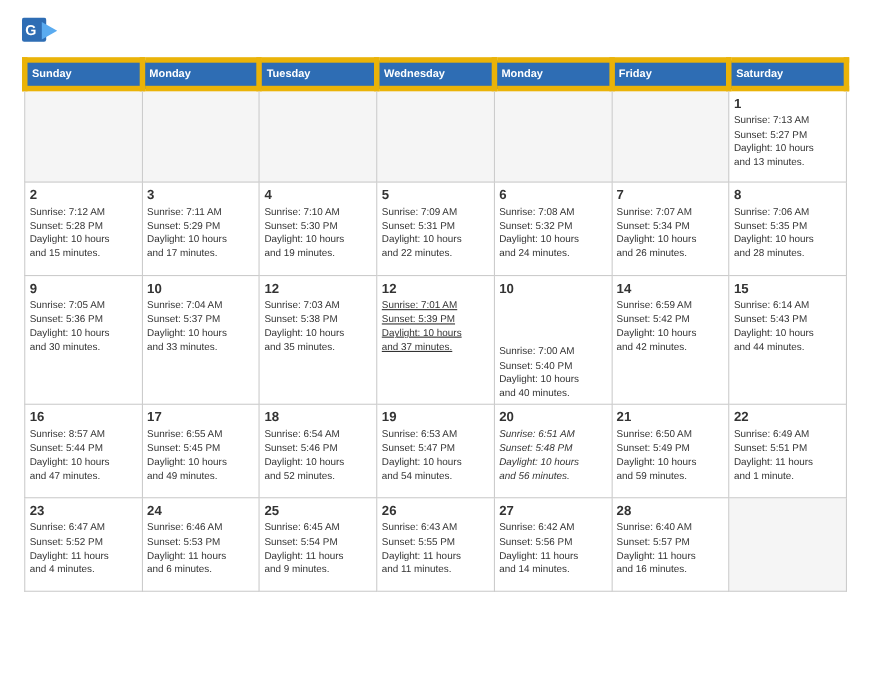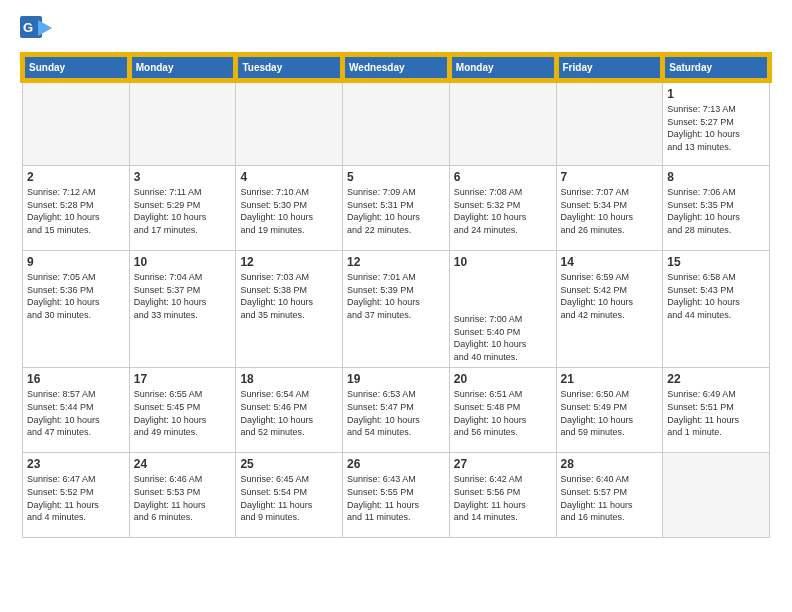--- a/index.html
+++ b/index.html
@@ -202,42 +202,42 @@
           </td>
           <td>
             <div class="day-num">12</div>
             <div class="day-info" style="white-space: pre-line;">Sunrise: 7:03 AM
 Sunset: 5:38 PM
 Daylight: 10 hours
 and 35 minutes.</div>
           </td>
           <td>
             <div class="day-num">12</div>
-            <div class="day-info" style="white-space: pre-line;">Sunrise: 7:01 AM
+            <div class="day-info" style="white-space: pre-line; text-decoration: underline;">Sunrise: 7:01 AM
 Sunset: 5:39 PM
 Daylight: 10 hours
 and 37 minutes.</div>
           </td>
           <td>
             <div class="day-num">10</div>
             <div class="day-info" style="white-space: pre-line; margin-top: 44px;">Sunrise: 7:00 AM
 Sunset: 5:40 PM
 Daylight: 10 hours
 and 40 minutes.</div>
           </td>
           <td>
             <div class="day-num">14</div>
             <div class="day-info" style="white-space: pre-line;">Sunrise: 6:59 AM
 Sunset: 5:42 PM
 Daylight: 10 hours
 and 42 minutes.</div>
           </td>
           <td>
             <div class="day-num">15</div>
-            <div class="day-info" style="white-space: pre-line;">Sunrise: 6:58 AM
+            <div class="day-info" style="white-space: pre-line;">Sunrise: 6:14 AM
 Sunset: 5:43 PM
 Daylight: 10 hours
 and 44 minutes.</div>
           </td>
         </tr>
         <tr>
           <td>
             <div class="day-num">16</div>
             <div class="day-info" style="white-space: pre-line;">Sunrise: 8:57 AM
 Sunset: 5:44 PM
@@ -260,21 +260,21 @@
           </td>
           <td>
             <div class="day-num">19</div>
             <div class="day-info" style="white-space: pre-line;">Sunrise: 6:53 AM
 Sunset: 5:47 PM
 Daylight: 10 hours
 and 54 minutes.</div>
           </td>
           <td>
             <div class="day-num">20</div>
-            <div class="day-info" style="white-space: pre-line;">Sunrise: 6:51 AM
+            <div class="day-info" style="white-space: pre-line; font-style: italic;">Sunrise: 6:51 AM
 Sunset: 5:48 PM
 Daylight: 10 hours
 and 56 minutes.</div>
           </td>
           <td>
             <div class="day-num">21</div>
             <div class="day-info" style="white-space: pre-line;">Sunrise: 6:50 AM
 Sunset: 5:49 PM
 Daylight: 10 hours
 and 59 minutes.</div>

